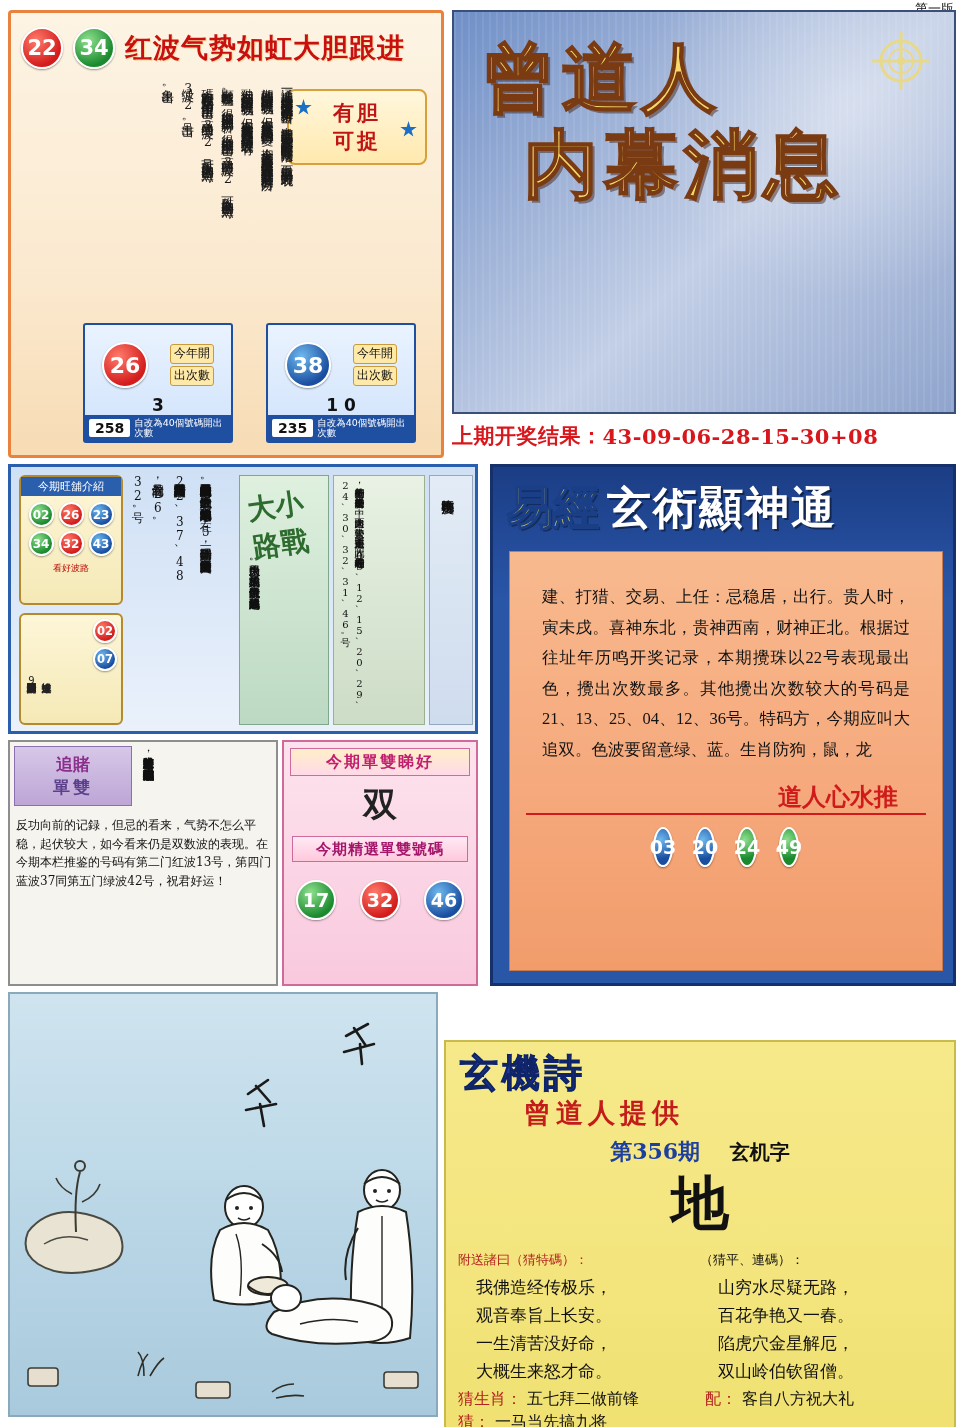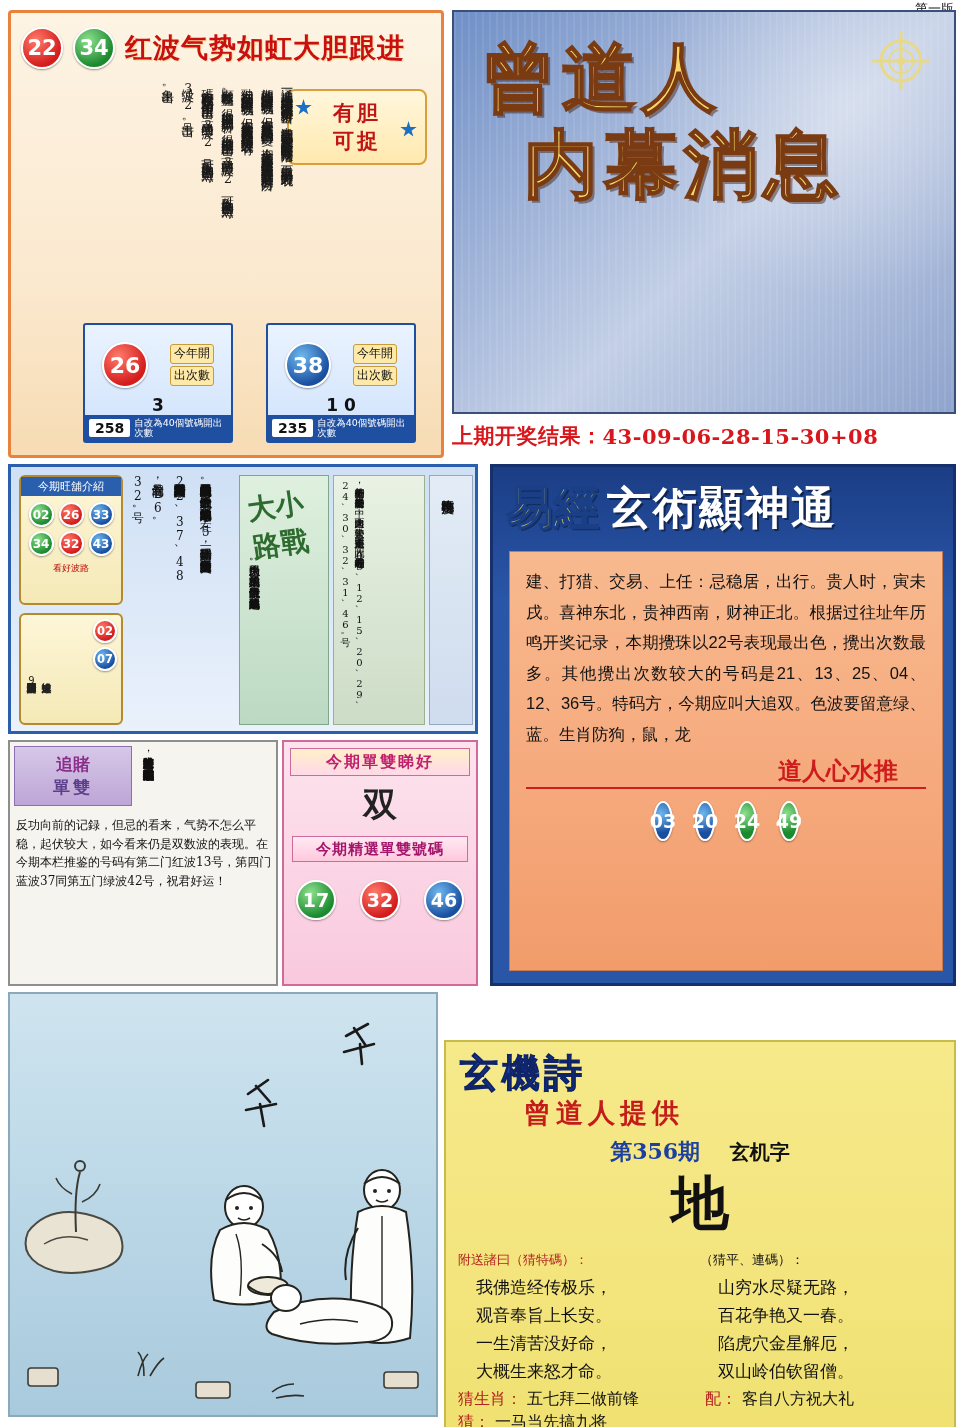--- a/index.html
+++ b/index.html
@@ -300,23 +300,23 @@
     text-shadow: 2px 2px 0 rgba(0,0,0,.45);
     margin-left: 8px; letter-spacing: 2px;
   }
   .mr-body {
     position:absolute; left: 16px; top: 84px; width: 434px; height: 420px;
     background: linear-gradient(180deg,#f8b98e,#f5a87b 60%,#f29c6b);
     border: 1px solid #c77a4e;
     padding: 14px 16px;
   }
   .mr-body p {
-    font-family:Liberation Sans, sans-serif;
+    font-family:Liberation Serif, serif;
     font-size: 16.5px; line-height: 1.85; color: #131313;
-    margin: 0; text-align: justify;
+    margin: 16px; text-align: justify;
   }
   .mr-sign {
     font-family:"DejaVu Serif","Liberation Serif",serif;
     font-weight: bold; font-size: 24px; color: #cf1b1b;
     text-align: right; margin-top: 6px; padding-right: 28px;
     border-bottom: 2px solid #cf1b1b;
   }
   .mr-balls {
     display:flex; justify-content:center; gap: 22px; margin-top: 12px;
   }
@@ -471,21 +471,21 @@
     <span>上期开奖结果：</span>
     <span>43-09-06-28-15-30+08</span>
   </div>
 
   <div class="ml-panel">
     <div class="ml-sub">
       <div class="ml-sub-title">今期旺舖介紹</div>
       <div class="mini-balls">
         <div class="ball ball-green">02</div>
         <div class="ball ball-red">26</div>
-        <div class="ball ball-blue">33</div>
+        <div class="ball ball-blue">23</div>
         <div class="ball ball-green">34</div>
         <div class="ball ball-red">32</div>
         <div class="ball ball-blue">43</div>
       </div>
       <div style="text-align:center;font-size:9px;color:#b00;">看好波路</div>
     </div>
 
     <div class="ml-sub2">
       <div class="row">
         <div class="ball ball-red">02</div>

